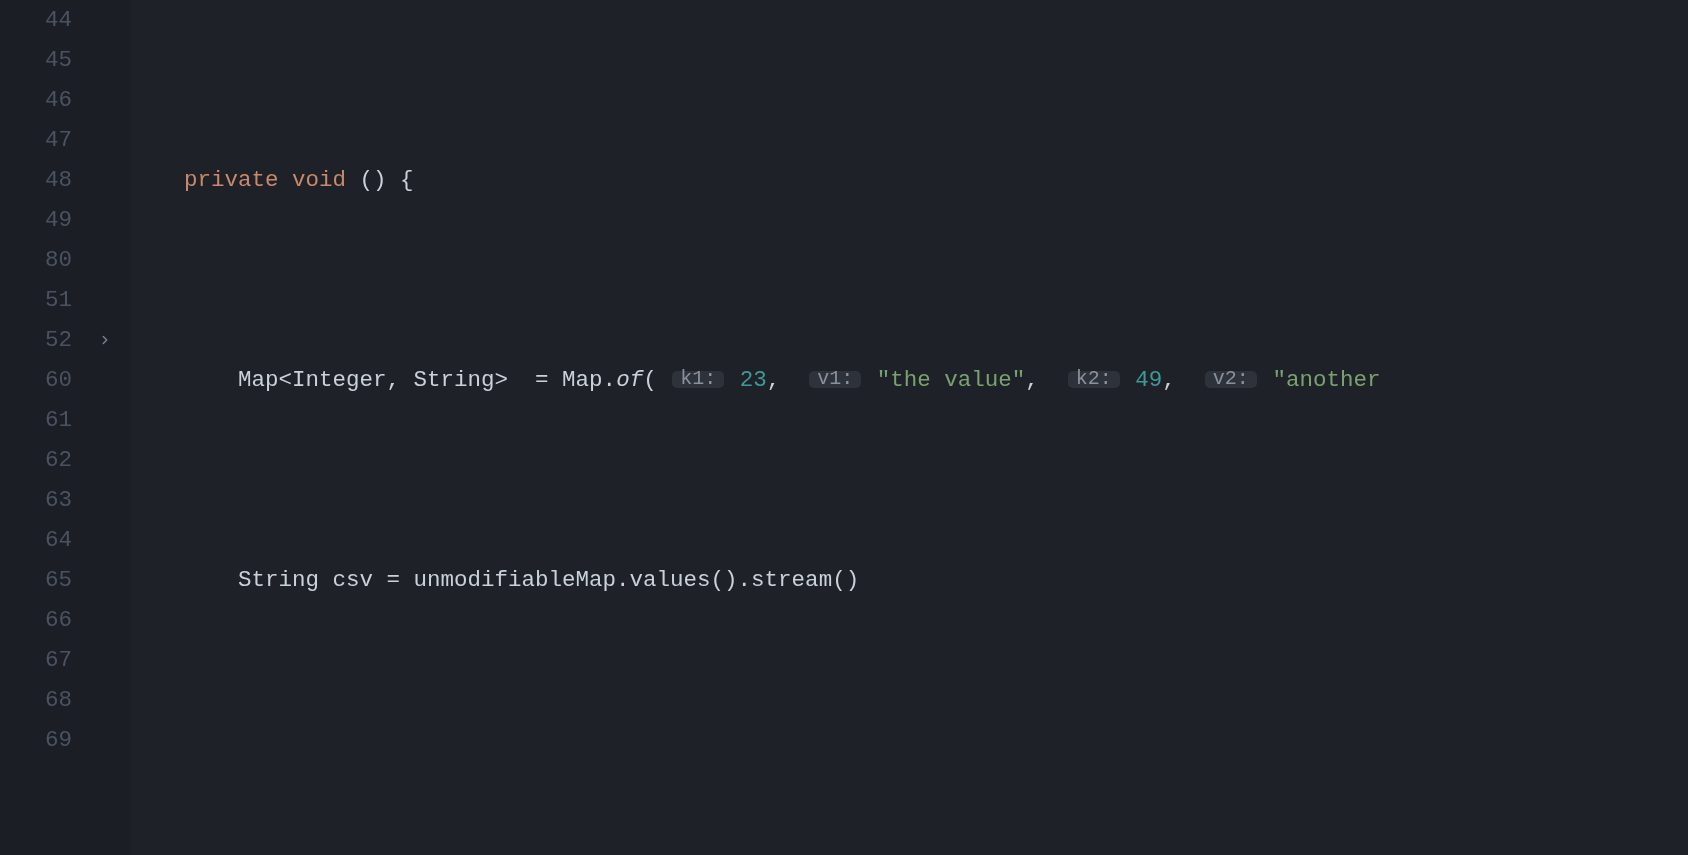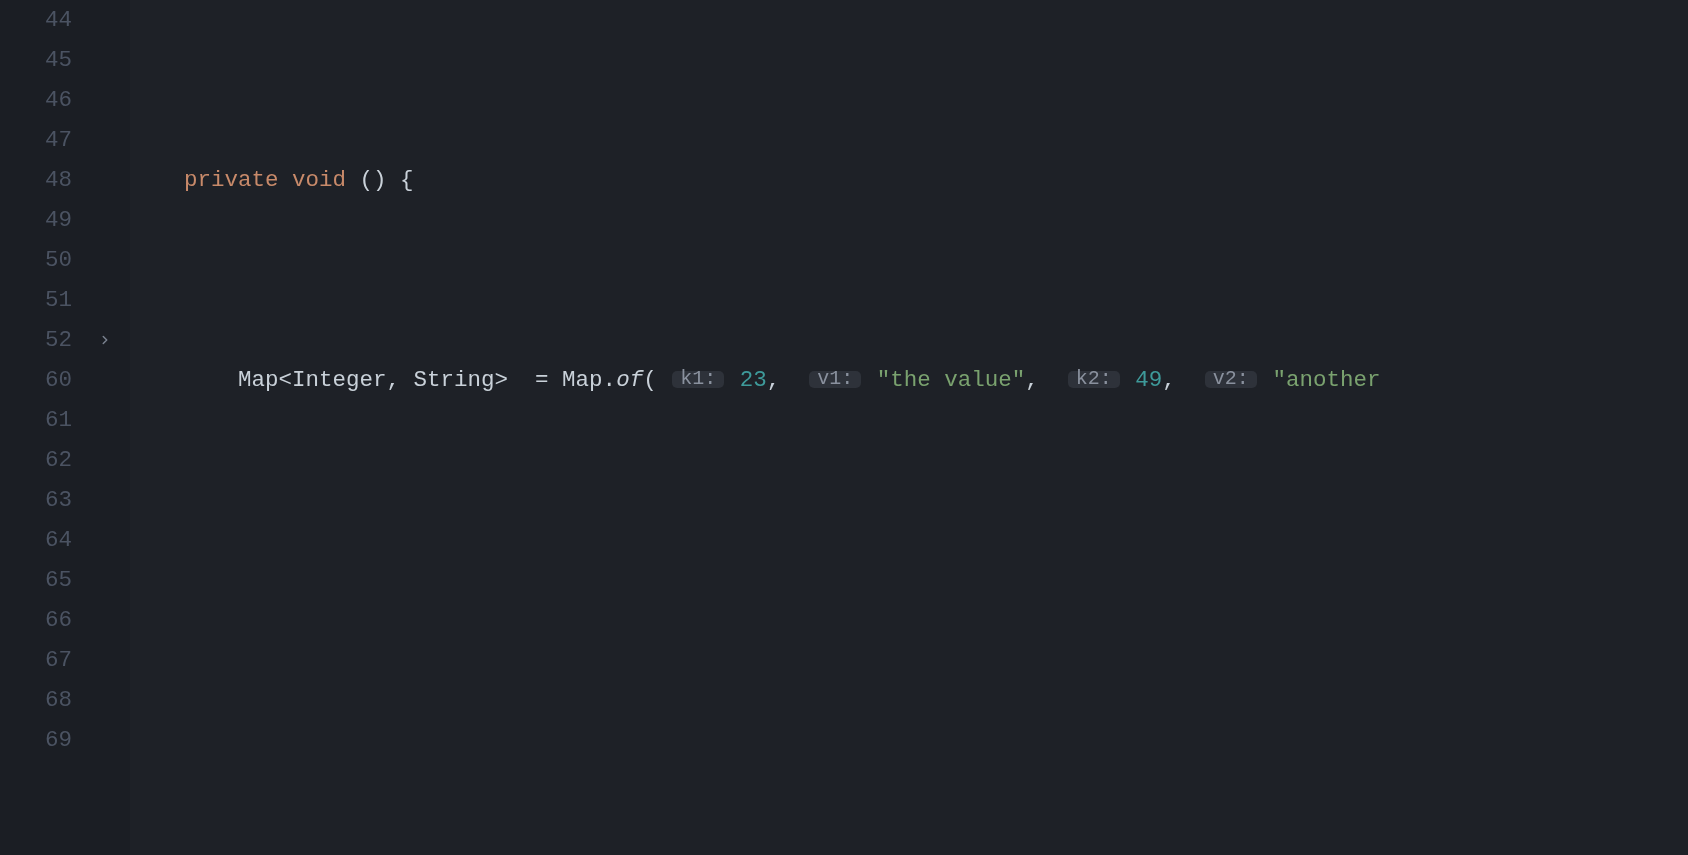--- a/index.html
+++ b/index.html
@@ -104,21 +104,21 @@
 
 <div class="editor">
 
   <div class="gutter">
     <div class="gnum">44</div>
     <div class="gnum">45</div>
     <div class="gnum">46</div>
     <div class="gnum">47</div>
     <div class="gnum">48</div>
     <div class="gnum">49</div>
-    <div class="gnum">50</div>
+    <div class="gnum">80</div>
     <div class="gnum">51</div>
     <div class="gnum">52</div>
     <div class="gnum">60</div>
     <div class="gnum">61</div>
     <div class="gnum">62</div>
     <div class="gnum">63</div>
     <div class="gnum">64</div>
     <div class="gnum">65</div>
     <div class="gnum">66</div>
     <div class="gnum">67</div>
@@ -154,20 +154,24 @@
       <span class="num">23</span><span>,  </span>
       <span class="hint">v1:</span><span> </span>
       <span class="str">"the value"</span><span>,  </span>
       <span class="hint">k2:</span><span> </span>
       <span class="num">49</span><span>,  </span>
       <span class="hint">v2:</span><span> </span>
       <span class="str">"another</span>
     </div>
 
     
+    <div class="line">
+      <span>        </span>
+      <span>String csv = unmodifiableMap.values().stream()</span>
+    </div>
 
     
     <div class="line">
       <span>        </span>
       <span>                                    </span>
     </div>
 
     
     
 

